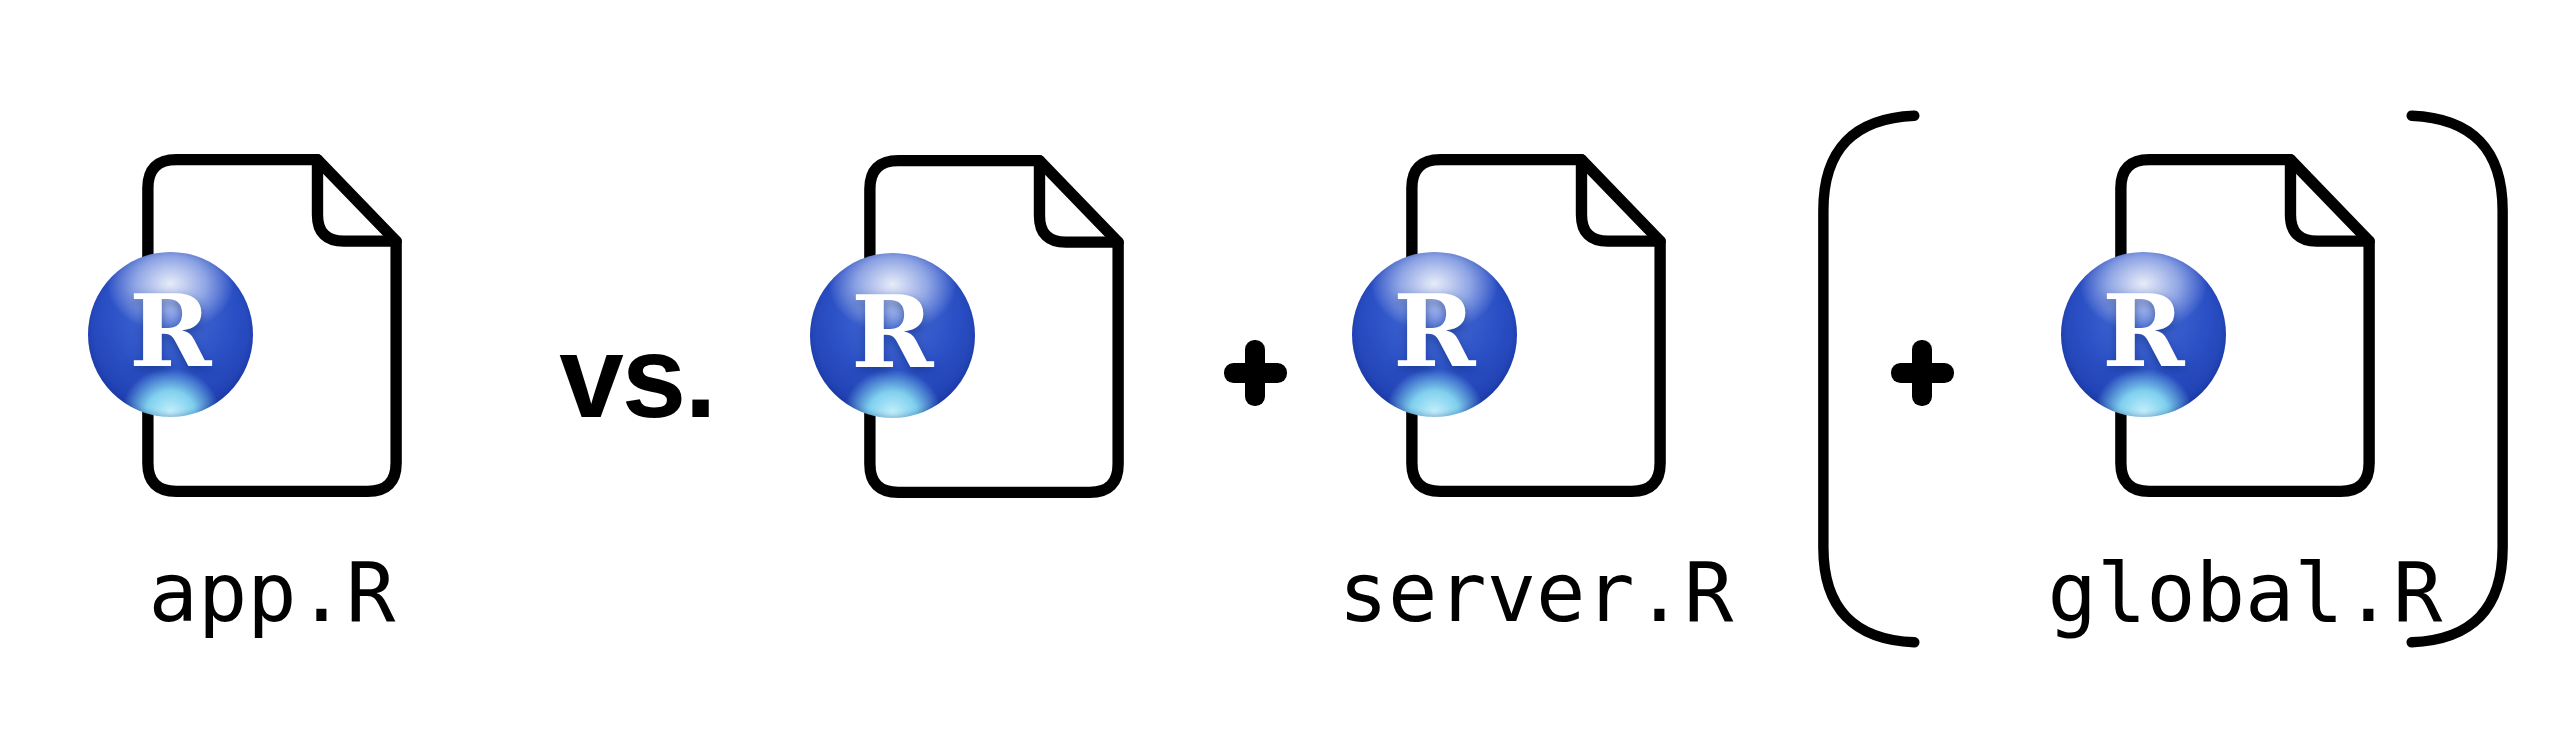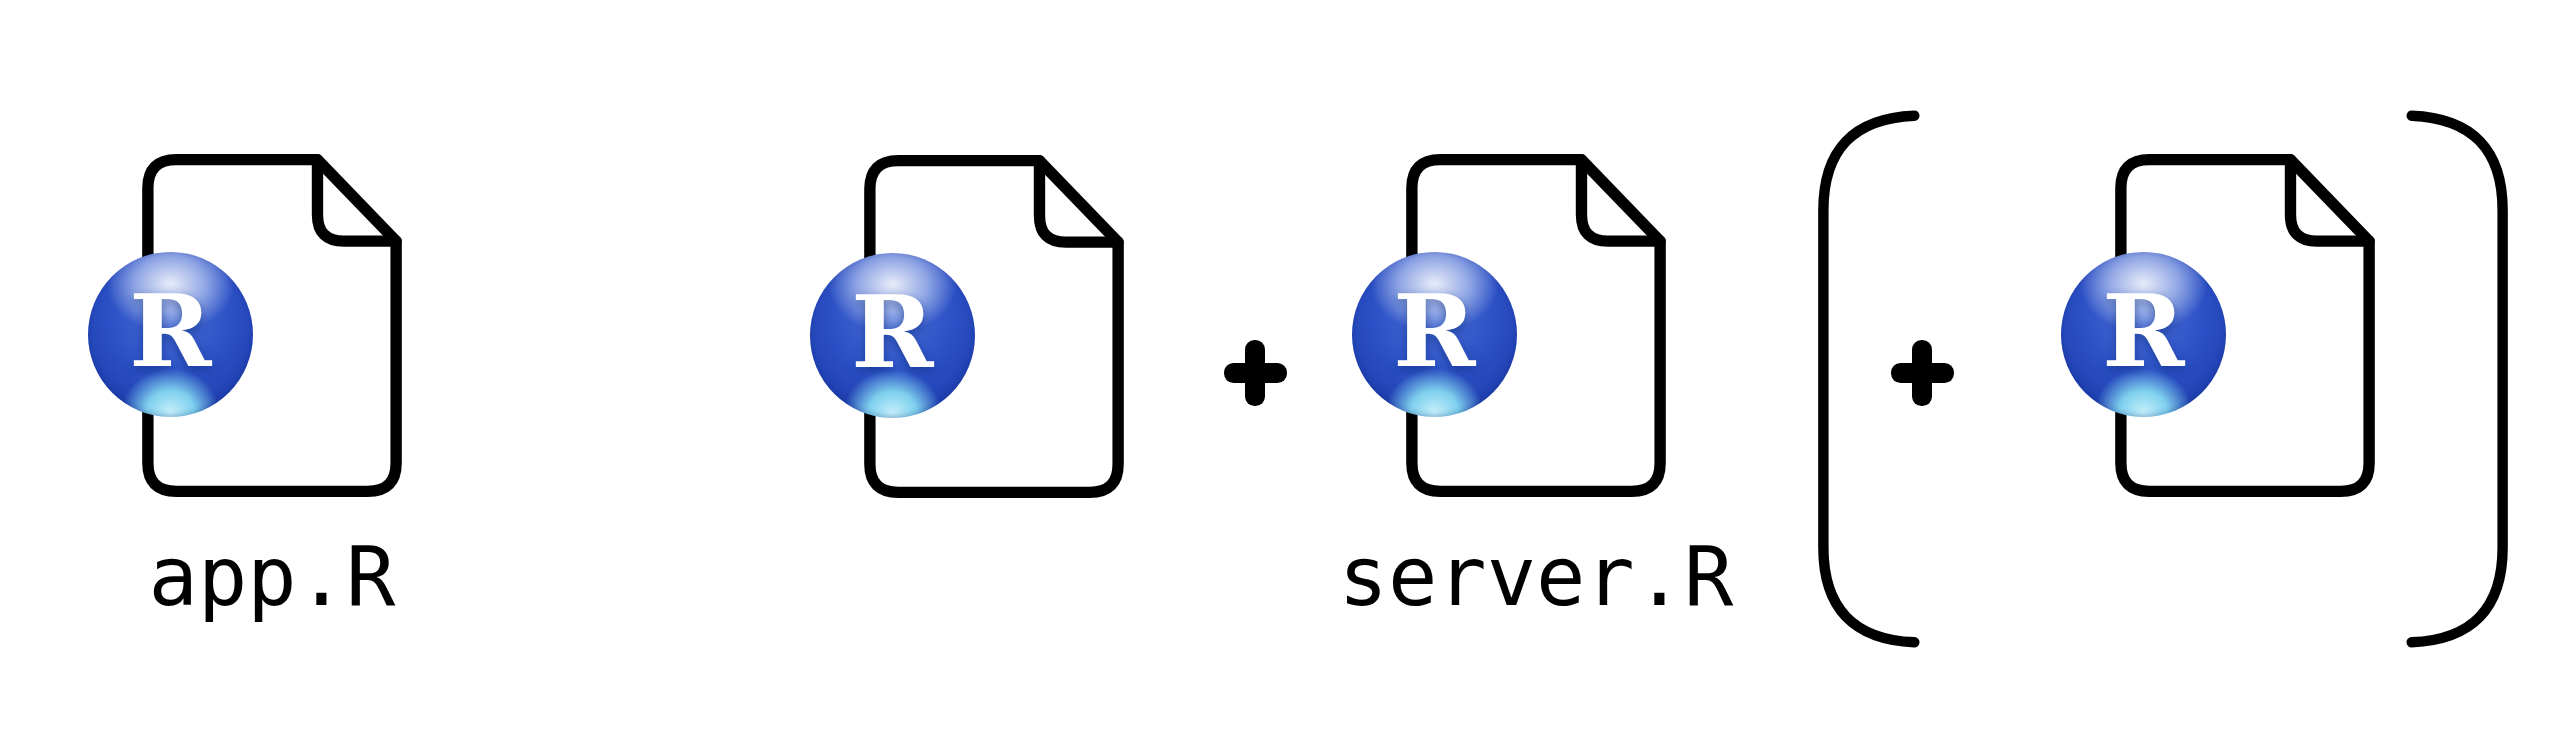--- a/index.html
+++ b/index.html
@@ -34,21 +34,21 @@
   }
   .badge .r-letter{
     font-family:"DejaVu Serif", serif;
     font-weight:bold;
     font-size:99px;line-height:165px;
     color:#ffffff;
     transform:translateY(-2.8px);
     text-shadow:0 3.8px 9.5px rgba(10,40,120,.55);
   }
   .file-label{
-    position:absolute;left:130px;top:382px;
+    position:absolute;left:130px;top:398px;
     transform:translateX(-50%);
     white-space:nowrap;
     font-family:"DejaVu Sans Mono", monospace;
     font-size:82px;line-height:82px;
     color:#000000;
   }
   
   .vs-text{
     position:absolute;left:637px;top:377px;
     transform:translate(-50%,-50%);
@@ -89,20 +89,21 @@
     <svg class="doc-svg" viewBox="0 0 274 362" aria-hidden="true">
       <path class="page" d="M 185 6 L 36 6 Q 6 6 6 36 L 6 326 Q 6 356 36 356 L 238 356 Q 268 356 268 326 L 268 92 Z"></path>
       <path class="flap" d="M 185 6 L 185 64 Q 185 92 213 92 L 268 92"></path>
     </svg>
     <div class="badge">
       <span class="r-letter">R</span>
     </div>
     <div class="file-label">app.R</div>
   </div>
 
+  <div class="vs-text">vs.</div>
 
   <div class="file-card" style="left:864px;top:155px;">
     <svg class="doc-svg" viewBox="0 0 274 362" aria-hidden="true">
       <path class="page" d="M 185 6 L 36 6 Q 6 6 6 36 L 6 326 Q 6 356 36 356 L 238 356 Q 268 356 268 326 L 268 92 Z"></path>
       <path class="flap" d="M 185 6 L 185 64 Q 185 92 213 92 L 268 92"></path>
     </svg>
     <div class="badge">
       <span class="r-letter">R</span>
     </div>
   </div>
@@ -136,20 +137,21 @@
   </div>
 
   <div class="file-card" style="left:2115px;top:154px;">
     <svg class="doc-svg" viewBox="0 0 274 362" aria-hidden="true">
       <path class="page" d="M 185 6 L 36 6 Q 6 6 6 36 L 6 326 Q 6 356 36 356 L 238 356 Q 268 356 268 326 L 268 92 Z"></path>
       <path class="flap" d="M 185 6 L 185 64 Q 185 92 213 92 L 268 92"></path>
     </svg>
     <div class="badge">
       <span class="r-letter">R</span>
     </div>
+    <div class="file-label">global.R</div>
   </div>
 
   <svg class="paren-svg" id="paren-close" viewBox="0 0 114 568" aria-hidden="true">
     <path d="M 6 6 Q 102 10 102 106 L 102 462 Q 102 558 6 562"></path>
   </svg>
   <span class="sr">)</span>
 
 </div>
 
 

